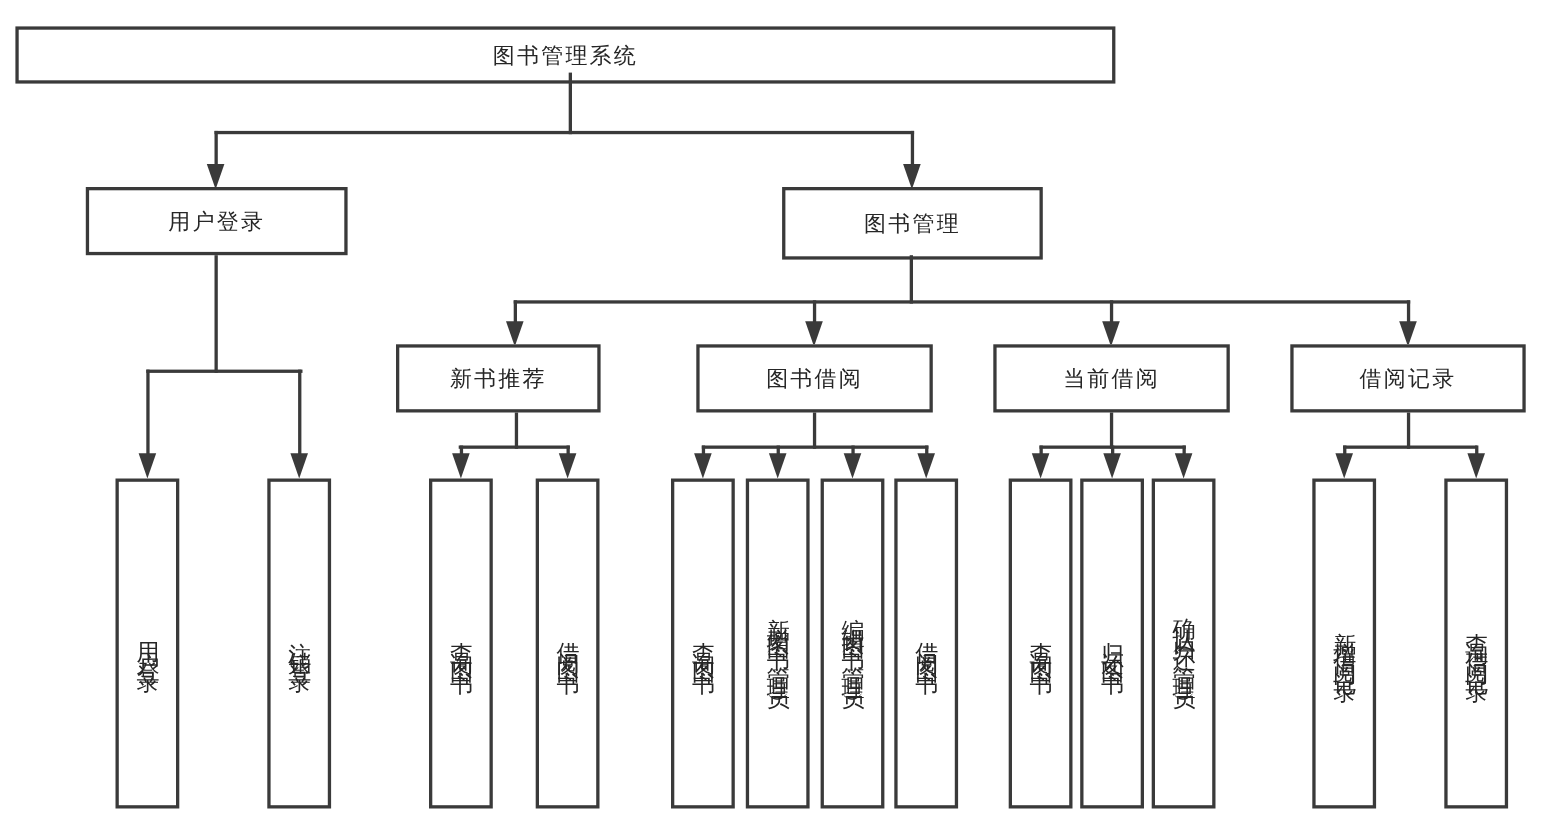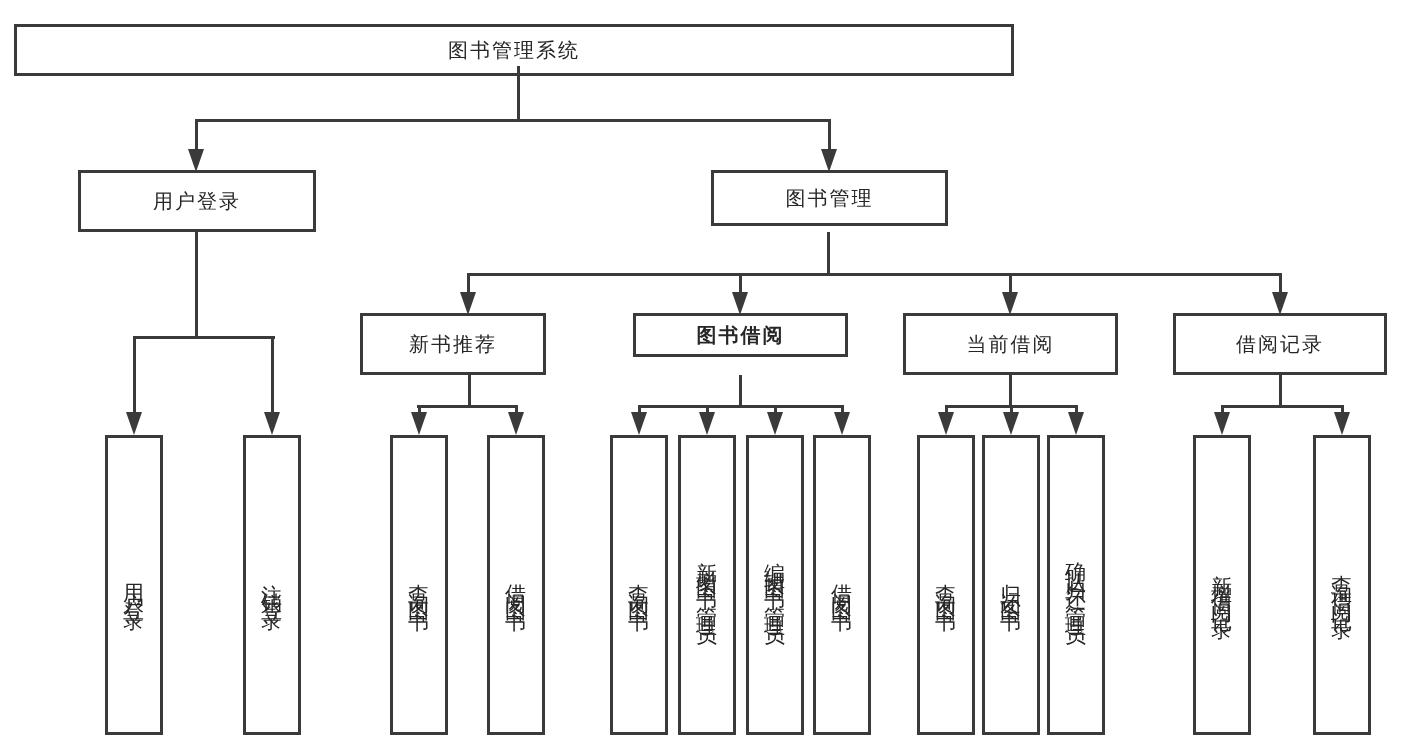--- a/index.html
+++ b/index.html
@@ -43,21 +43,21 @@
     <div class="hl" style="left:195px;top:119px;width:636px;"></div>
     <div class="vl" style="left:195px;top:119px;height:33px;"></div>
     <div class="ah" style="left:188px;top:149px;"></div>
     <div class="vl" style="left:828px;top:119px;height:33px;"></div>
     <div class="ah" style="left:821px;top:149px;"></div>
   </div>
 
   <div class="box" style="left:78px;top:170px;width:238px;height:62px;">
     <span>用户登录</span>
   </div>
-  <div class="box" style="left:711px;top:170px;width:237px;height:56px;">
+  <div class="box" style="left:711px;top:170px;width:237px;height:66px;">
     <span>图书管理</span>
   </div>
 
   <div>
     <div class="vl" style="left:195px;top:232px;height:107px;"></div>
     <div class="hl" style="left:133px;top:336px;width:142px;"></div>
     <div class="vl" style="left:133px;top:336px;height:80px;"></div>
     <div class="ah" style="left:126px;top:412px;"></div>
     <div class="vl" style="left:271px;top:336px;height:80px;"></div>
     <div class="ah" style="left:264px;top:412px;"></div>
@@ -72,21 +72,21 @@
     <div class="ah" style="left:732px;top:292px;"></div>
     <div class="vl" style="left:1009px;top:273px;height:25px;"></div>
     <div class="ah" style="left:1002px;top:292px;"></div>
     <div class="vl" style="left:1279px;top:273px;height:25px;"></div>
     <div class="ah" style="left:1272px;top:292px;"></div>
   </div>
 
   <div class="box" style="left:360px;top:313px;width:186px;height:62px;">
     <span>新书推荐</span>
   </div>
-  <div class="box" style="left:633px;top:313px;width:215px;height:44px;font-weight:bold;">
+  <div class="box" style="left:633px;top:313px;width:215px;height:62px;">
     <span>图书借阅</span>
   </div>
   <div class="box" style="left:1173px;top:313px;width:214px;height:62px;">
     <span>借阅记录</span>
   </div>
   <div class="box" style="left:903px;top:313px;width:215px;height:62px;">
     <span>当前借阅</span>
   </div>
 
   <div>

